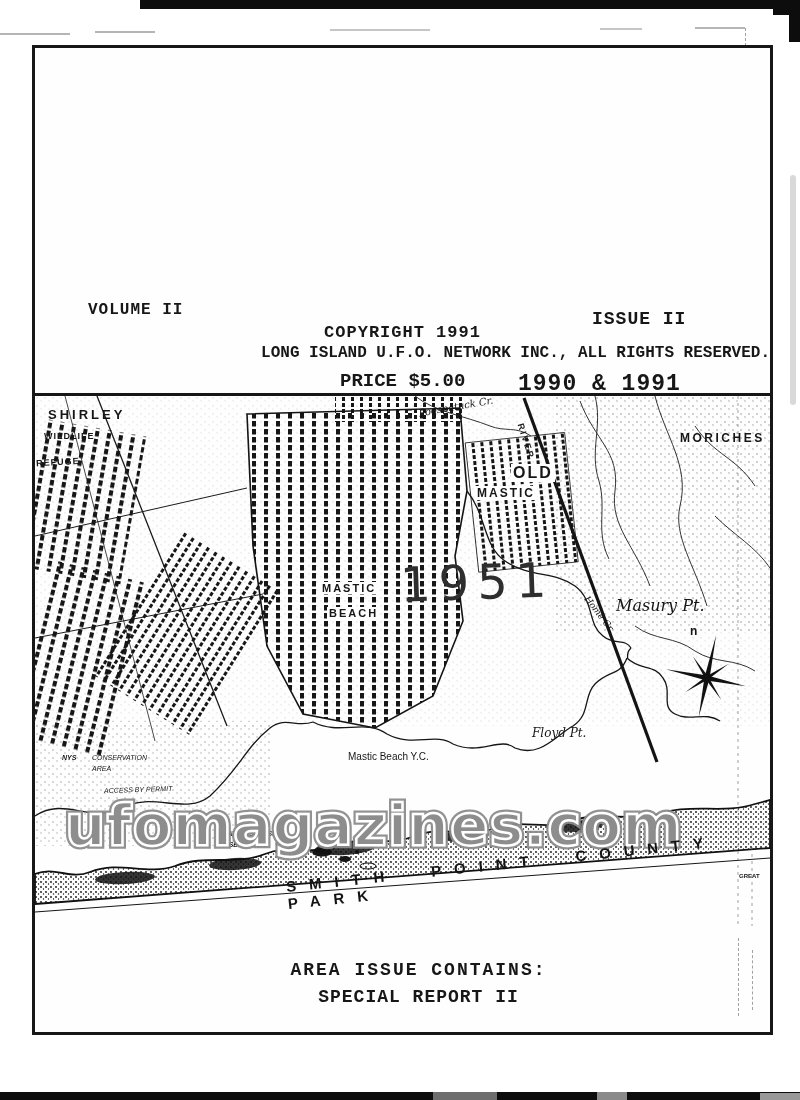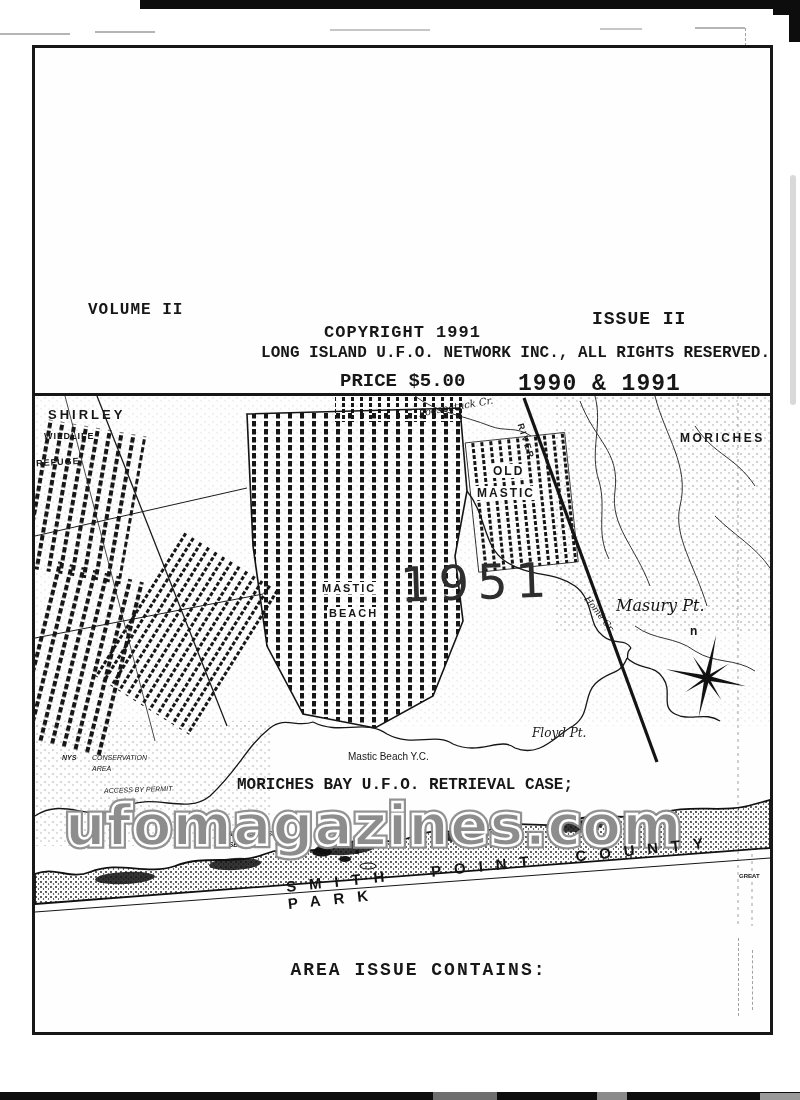--- a/index.html
+++ b/index.html
@@ -181,46 +181,46 @@
           <polygon points="-26,0 0,1.8 5,0 0,-1.8"></polygon>
           <polygon points="26,0 0,1.8 -5,0 0,-1.8"></polygon>
         </g>
       </g>
     </svg>
 
     <span class="ml b" style="left:13px;top:11px;font-size:13px;letter-spacing:3px;">SHIRLEY</span>
     <span class="ml b" style="left:9px;top:35px;font-size:9px;letter-spacing:1px;">WILDLIFE</span>
     <span class="ml b" style="left:1px;top:61px;font-size:9px;letter-spacing:1px;transform:rotate(-3deg);">REFUGE</span>
     <span class="ml it" style="left:383px;top:5px;font-size:10px;transform:rotate(-10deg);">Poospatuck Cr.</span>
-    <span class="ml b" style="left:456px;top:68px;font-size:12px;letter-spacing:2px;background:#fefefe;padding:0 2px;">OLD</span>
+    <span class="ml b" style="left:476px;top:68px;font-size:16px;letter-spacing:2px;background:#fefefe;padding:0 2px;">OLD</span>
     <span class="ml b" style="left:440px;top:90px;font-size:12px;letter-spacing:2px;background:#fefefe;padding:0 2px;">MASTIC</span>
     <span class="ml b" style="left:645px;top:35px;font-size:12px;letter-spacing:2.5px;">MORICHES</span>
     <span class="ml b" style="left:285px;top:186px;font-size:11px;letter-spacing:2px;background:#fefefe;padding:0 2px;">MASTIC</span>
     <span class="ml b" style="left:292px;top:211px;font-size:11px;letter-spacing:2px;background:#fefefe;padding:0 2px;">BEACH</span>
     <span class="y1951">1951</span>
     <span class="ml it" style="left:581px;top:200px;font-size:16px;">Masury Pt.</span>
     <span class="ml it" style="left:543px;top:213px;font-size:9px;transform:rotate(52deg);">Home Cr.</span>
     <span class="ml it" style="left:497px;top:330px;font-size:12px;">Floyd Pt.</span>
     <span class="ml" style="left:313px;top:355px;font-size:10px;">Mastic Beach Y.C.</span>
     <span class="ml b" style="left:27px;top:358px;font-size:7px;font-style:italic;">NYS</span>
     <span class="ml" style="left:57px;top:356px;font-size:7px;font-style:italic;width:64px;white-space:normal;line-height:1.6;">CONSERVATION AREA</span>
     <span class="ml" style="left:69px;top:390px;font-size:7px;font-style:italic;transform:rotate(-2deg);">ACCESS BY PERMIT</span>
     <span class="ml b" style="left:189px;top:434px;font-size:6.5px;font-style:italic;color:#222;">PATTERSQUASH</span>
     <span class="ml b" style="left:185px;top:445px;font-size:6.5px;font-style:italic;">RESERVATION</span>
     <span class="ml b" style="left:490px;top:26px;font-size:9px;letter-spacing:2px;transform:rotate(72deg);transform-origin:left top;">RIVER</span>
     <span class="ml b" style="left:704px;top:477px;font-size:6px;">GREAT</span>
     <span class="ml b" style="left:655px;top:228px;font-size:12px;">n</span>
 
-    <span class="ml cap" style="left:202px;top:380px;">MORICHES BAY U.F.O. RETRIEVAL CASE;</span>
 
     <div class="wm">
       <span class="wm-back">ufomagazines.com</span>
       <span class="wm-front">ufomagazines.com</span>
     </div>
 
     <div class="smith">SMITH POINT COUNTY PARK</div>
   </div>
 
   <div class="dash" style="left:703px;top:890px;height:78px;"></div>
   <div class="dash" style="left:717px;top:902px;height:60px;"></div>
 
   <div class="fline f1">AREA ISSUE CONTAINS:</div>
+  <div class="fline f2">SPECIAL REPORT II</div>
 </div>
 
 </body></html>

